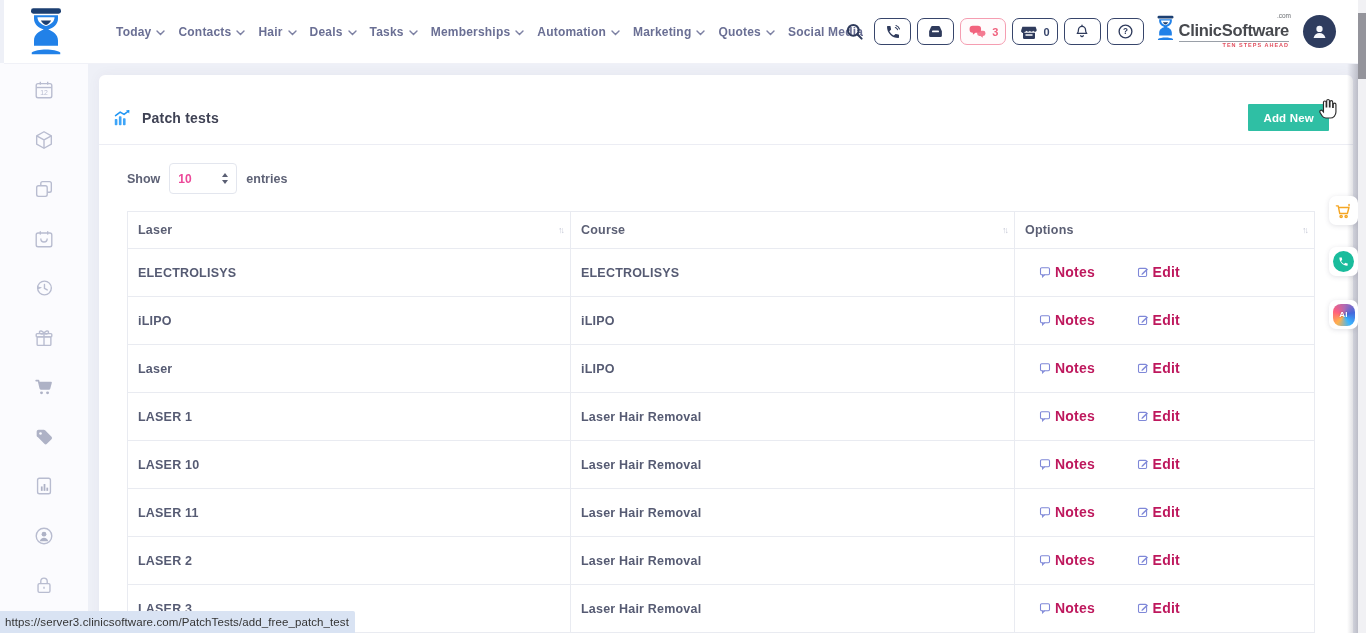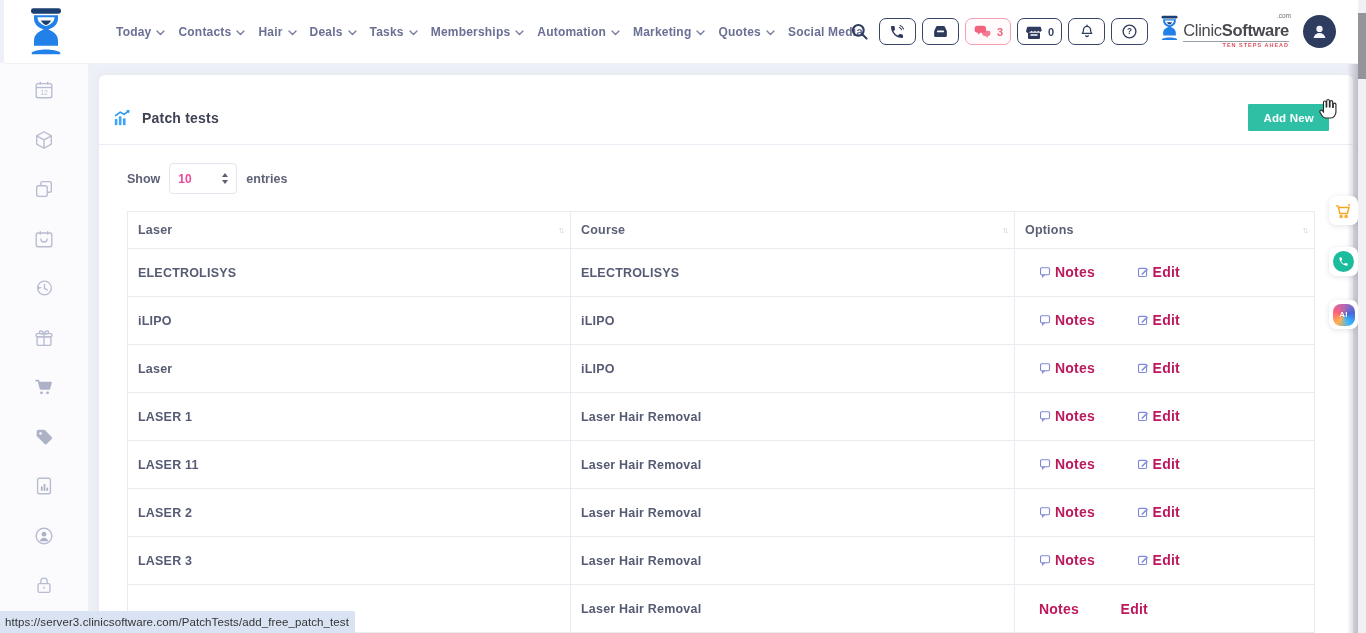--- a/index.html
+++ b/index.html
@@ -20,21 +20,21 @@
   .search{display:flex;margin-right:4px;cursor:pointer;}
   .tbtn{display:flex;align-items:center;justify-content:center;gap:5px;height:27px;min-width:37px;
         padding:0 7px;background:#fff;border:1.4px solid #37456b;border-radius:7px;cursor:pointer;
         font-family:inherit;}
   .tbtn b{font-size:11px;color:#37456b;font-weight:700;}
   .tbtn.chat{border-color:#f59db1;background:#fffbfc;}
   .tbtn.chat b{color:#f0607d;}
   .brand{display:flex;align-items:flex-start;gap:4px;margin:0 8px 0 6px;position:relative;cursor:pointer;}
   .brand-text{position:relative;line-height:1;padding-top:7px;}
   .brand-name{font-size:16.5px;letter-spacing:-.3px;color:#47494e;}
-  .brand-name .b1{font-weight:400;}
+  .brand-name .b1{font-weight:700;}
   .brand-name .b2{font-weight:600;}
   .brand-tld{position:absolute;right:-2px;top:-2px;font-size:6.5px;color:#6b6e73;}
   .brand-tag{display:block;text-align:right;font-size:5.5px;letter-spacing:1px;color:#e04f5f;
              font-weight:700;border-top:1px solid #9aa0a8;margin-top:2px;padding-top:1px;}
   .avatar{width:33px;height:33px;border-radius:50%;background:#2e3c5f;display:flex;
           align-items:center;justify-content:center;cursor:pointer;}
 
   
   .sidebar{position:absolute;left:0;top:63px;bottom:0;width:88px;background:#fbfbfe;
            display:flex;flex-direction:column;align-items:center;padding-top:16px;gap:27.5px;z-index:4;}
@@ -504,20 +504,44 @@
           <svg width="12" height="12" viewBox="0 0 20 20" fill="none" stroke="#7f88d8" stroke-width="1.8">
                         <rect x="2.5" y="4" width="13.5" height="13.5" rx="2"></rect>
                         <path d="M8 12.5l8.5-8.5 1.8 1.8-8.5 8.5-2.4.6z" fill="#7f88d8" stroke="none"></path>
                       </svg>
         </span>
         <span class="edit-label">Edit</span>
       </a>
     </td>
   </tr>
               <tr class="row">
+    <td>LASER 10</td>
+    <td>Laser Hair Removal</td>
+    <td class="opt">
+      <a class="link">
+        <span>
+          <svg width="12" height="12" viewBox="0 0 20 20" fill="none" stroke="#7f88d8" stroke-width="1.8">
+                        <rect x="2.5" y="3" width="15" height="11.5" rx="2"></rect>
+                        <path d="M6 14.5v3.5l3.6-3.5" fill="#fff"></path>
+                      </svg>
+        </span>
+        <span class="notes-label">Notes</span>
+      </a>
+      <a class="link">
+        <span>
+          <svg width="12" height="12" viewBox="0 0 20 20" fill="none" stroke="#7f88d8" stroke-width="1.8">
+                        <rect x="2.5" y="4" width="13.5" height="13.5" rx="2"></rect>
+                        <path d="M8 12.5l8.5-8.5 1.8 1.8-8.5 8.5-2.4.6z" fill="#7f88d8" stroke="none"></path>
+                      </svg>
+        </span>
+        <span class="edit-label">Edit</span>
+      </a>
+    </td>
+  </tr>
+              <tr class="row">
     <td>LASER 11</td>
     <td>Laser Hair Removal</td>
     <td class="opt">
       <a class="link">
         <span>
           <svg width="12" height="12" viewBox="0 0 20 20" fill="none" stroke="#7f88d8" stroke-width="1.8">
                         <rect x="2.5" y="3" width="15" height="11.5" rx="2"></rect>
                         <path d="M6 14.5v3.5l3.6-3.5" fill="#fff"></path>
                       </svg>
         </span>

